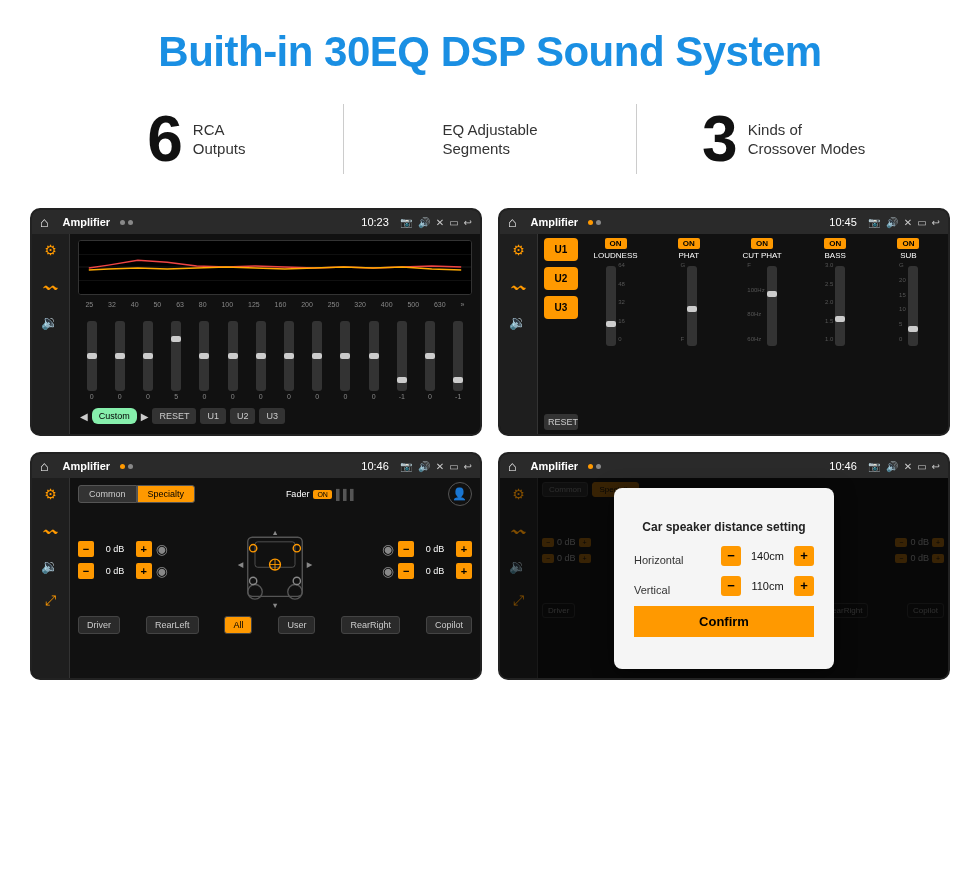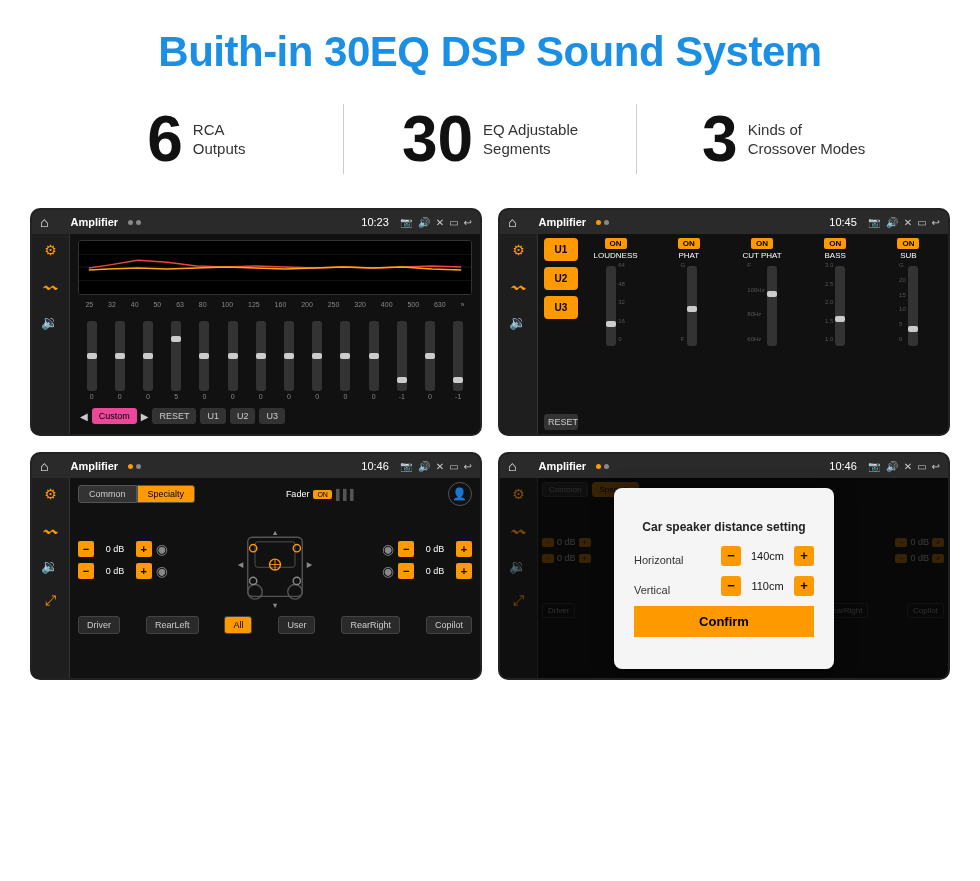--- a/index.html
+++ b/index.html
@@ -80,21 +80,21 @@
       gap: 6px;
     }
     .status-home {
       font-size: 14px;
       color: #fff;
     }
     .status-title {
       font-size: 11px;
       color: #fff;
       font-weight: bold;
-      margin-left: 16px;
+      margin-left: 8px;
     }
     .status-dots {
       display: flex; gap: 3px; margin-left: 4px;
     }
     .status-dot {
       width: 5px; height: 5px; border-radius: 50%; background: #888;
     }
     .status-dot.orange { background: #f90; }
     .status-time {
       margin-left: auto;
@@ -200,21 +200,21 @@
     }
     .eq-btn {
       background: #333;
       color: #ccc;
       border: none;
       border-radius: 3px;
       font-size: 9px;
       padding: 3px 7px;
       cursor: pointer;
     }
-    .eq-btn.active { background: #ec4899; color: #000; }
+    .eq-btn.active { background: #86efac; color: #000; border-radius: 6px; }
     .eq-arrow { color: #ccc; font-size: 10px; }
 
     
     .crossover-main {
       flex: 1;
       padding: 4px 6px;
       display: flex;
       gap: 4px;
     }
     .crossover-left {
@@ -489,21 +489,20 @@
 
 <h1 class="main-title">Buith-in 30EQ DSP Sound System</h1>
 
 <div class="stats-row">
   <div class="stat-item">
     <span class="stat-number">6</span>
     <span class="stat-label">RCA<br>Outputs</span>
   </div>
   <div class="stat-divider"></div>
   <div class="stat-item">
-    <span class="stat-number">30</span>
     <span class="stat-label">EQ Adjustable<br>Segments</span>
   </div>
   <div class="stat-divider"></div>
   <div class="stat-item">
     <span class="stat-number">3</span>
     <span class="stat-label">Kinds of<br>Crossover Modes</span>
   </div>
 </div>
 
 <div class="screens-grid">

